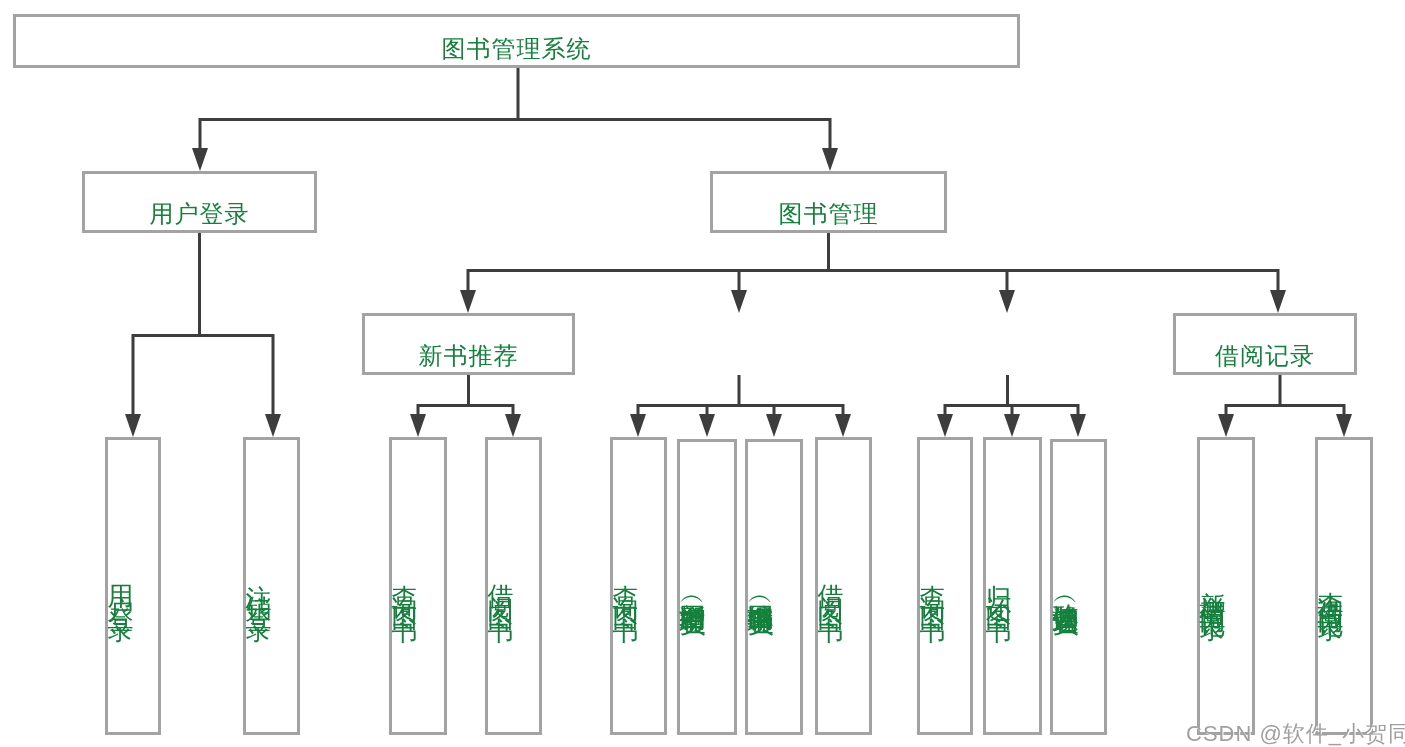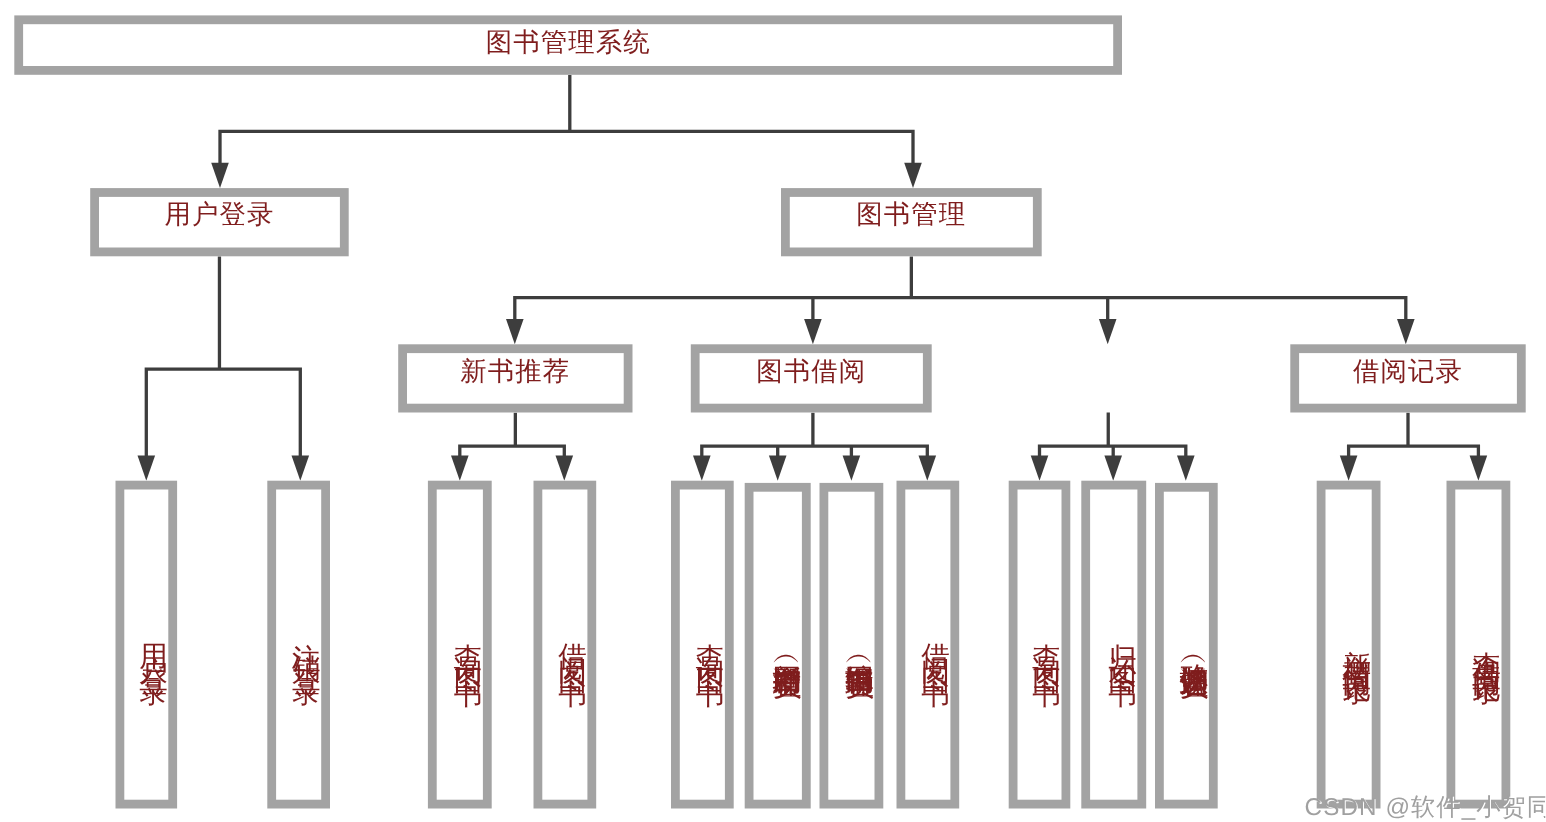--- a/index.html
+++ b/index.html
@@ -14,26 +14,26 @@
   .connectors {
     position: absolute;
     left: 0; top: 0;
     width: 1405px; height: 747px;
   }
   .connectors path { stroke: #3d3d3d; stroke-width: 3; fill: none; }
   .connectors polygon { fill: #3d3d3d; stroke: none; }
   .node {
     position: absolute;
     box-sizing: border-box;
-    border: 8px solid #a3a3a3;
+    border: 3px solid #a3a3a3;
     background: #ffffff;
     display: flex;
-    align-items: flex-start;
+    align-items: flex-end;
     justify-content: center;
-    color: #7f1d1d;
+    color: #15803d;
     text-align: center;
   }
   .h { font-size: 24px; letter-spacing: 1px; }
   .v {
     writing-mode: vertical-rl;
     text-orientation: mixed;
     font-size: 26px;
     line-height: 1;
   }
   .ls4 { letter-spacing: 11px; }
@@ -118,24 +118,21 @@
   <div class="node h" style="left:82px; top:171px; width:235px; height:62px;">
     <span>用户登录</span>
   </div>
   <div class="node h" style="left:710px; top:171px; width:237px; height:62px;">
     <span>图书管理</span>
   </div>
 
   <div class="node h" style="left:362px; top:313px; width:213px; height:62px;">
     <span>新书推荐</span>
   </div>
-  <div class="node h" style="left:628px; top:313px; width:219px; height:62px;">
-    <span>图书借阅</span>
-  </div>
-  <div class="node h" style="left:1173px; top:313px; width:214px; height:62px;">
+  <div class="node h" style="left:1173px; top:313px; width:184px; height:62px;">
     <span>借阅记录</span>
   </div>
 
   <div class="node v ls4" style="left:105px; top:437px; width:56px; height:298px;">
     <span>用户登录</span>
   </div>
   <div class="node v ls4" style="left:243px; top:437px; width:57px; height:298px;">
     <span>注销登录</span>
   </div>
 

